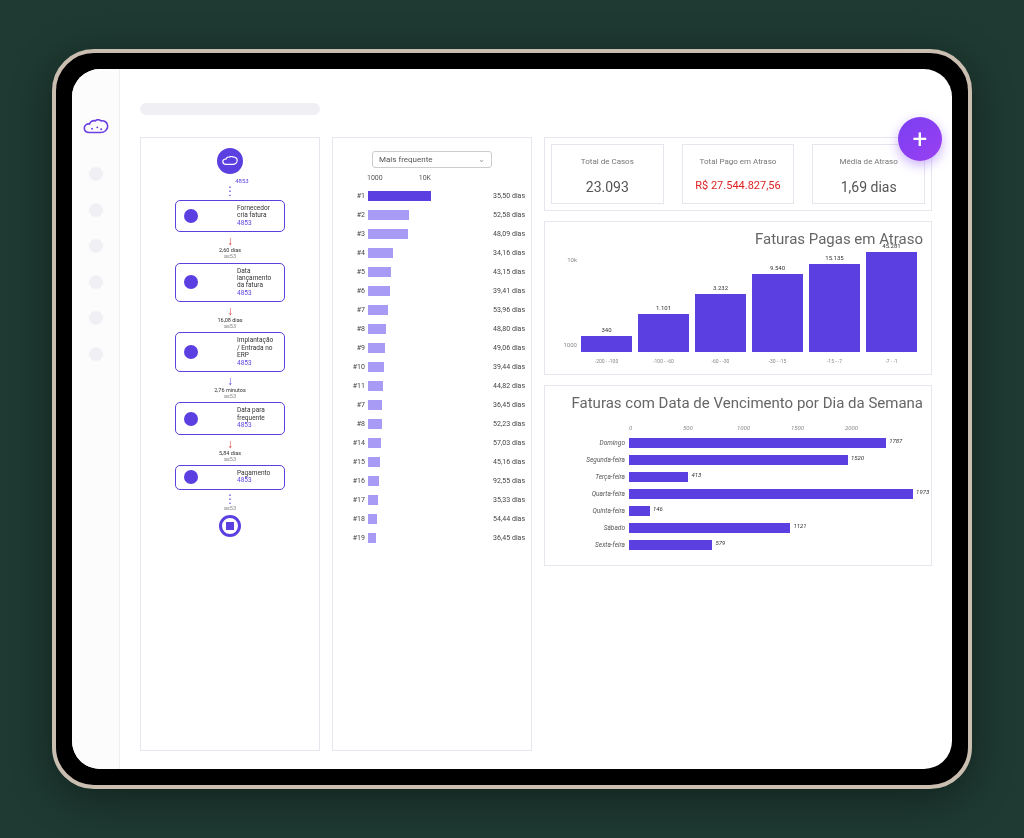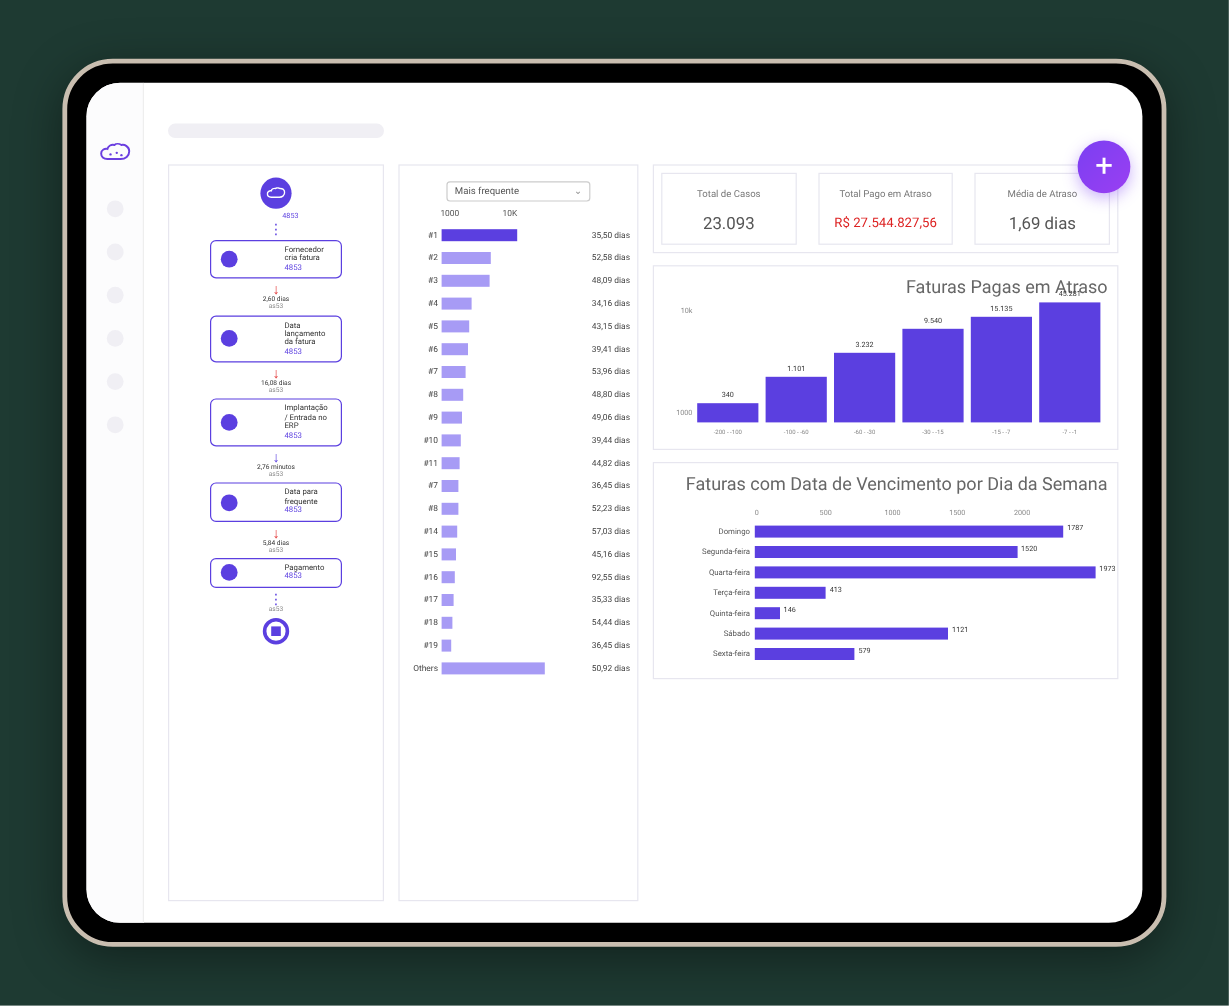--- a/index.html
+++ b/index.html
@@ -51,21 +51,21 @@
 
   .chart-box { border: 1px solid #e7e6ef; padding: 8px; }
   .chart-box .title { font-size: 15px; color: #666; margin-bottom: 8px; text-align: right; }
   .colchart { position: relative; height: 110px; display: flex; align-items: flex-end; gap: 6px; padding: 0 6px 14px 28px; }
   .colchart .yax { position: absolute; left: 0; top: 0; bottom: 14px; width: 24px; display: flex; flex-direction: column; justify-content: space-between; font-size: 6px; color: #888; text-align: right; padding-bottom: 4px; }
   .colchart .col { flex: 1; position: relative; display: flex; flex-direction: column; align-items: center; }
   .colchart .col .b { width: 100%; background: #5b3fe0; position: relative; }
   .colchart .col .v { font-size: 6px; color: #333; position: absolute; top: -10px; left: 50%; transform: translateX(-50%); white-space: nowrap; }
   .colchart .col .x { position: absolute; bottom: -12px; font-size: 5px; color: #888; white-space: nowrap; }
 
-  .hchart { padding: 4px 6px 4px 6px; }
+  .hchart { padding: 4px 6px 4px 6px; font-style: italic; }
   .hchart .xax { display: flex; font-size: 6px; color: #888; margin-left: 70px; margin-bottom: 3px; }
   .hchart .xax span { width: 54px; }
   .hrow { display: flex; align-items: center; height: 17px; gap: 4px; }
   .hrow .lbl { width: 66px; text-align: right; font-size: 6.5px; color: #555; }
   .hrow .ba { flex: 1; position: relative; height: 10px; }
   .hrow .b { position: absolute; left: 0; top: 0; height: 100%; background: #5b3fe0; }
   .hrow .v { position: absolute; top: -1px; font-size: 6px; color: #333; }
 </style>
 </head>
 <body>
@@ -292,27 +292,20 @@
                 </div>
                 <div class="val">54,44 dias</div>
               </div>
               <div class="vrow">
                 <div class="lbl">#19</div>
                 <div class="bararea">
                   <div class="bar" style="width:9%"></div>
                 </div>
                 <div class="val">36,45 dias</div>
               </div>
-              <div class="vrow">
-                <div class="lbl">Others</div>
-                <div class="bararea">
-                  <div class="bar" style="width:95%"></div>
-                </div>
-                <div class="val">50,92 dias</div>
-              </div>
             </div>
         </div>
 
         <div class="right-col">
           <div class="panel">
             <div class="stats" id="stats-row">
                 <div class="stat">
                   <div class="lbl">Total de Casos</div>
                   <div class="val">23.093</div>
                 </div>
@@ -392,31 +385,31 @@
                     </div>
                   </div>
                   <div class="hrow">
                     <div class="lbl">Segunda-feira</div>
                     <div class="ba">
                       <div class="b" style="width:76%"></div>
                       <div class="v" style="left:calc(76% + 3px)">1520</div>
                     </div>
                   </div>
                   <div class="hrow">
+                    <div class="lbl">Terça-feira</div>
+                    <div class="ba">
+                      <div class="b" style="width:20.65%"></div>
+                      <div class="v" style="left:calc(20.65% + 3px)">413</div>
+                    </div>
+                  </div>
+                  <div class="hrow">
                     <div class="lbl">Quarta-feira</div>
                     <div class="ba">
                       <div class="b" style="width:98.65%"></div>
                       <div class="v" style="left:calc(98.65% + 3px)">1973</div>
-                    </div>
-                  </div>
-                  <div class="hrow">
-                    <div class="lbl">Terça-feira</div>
-                    <div class="ba">
-                      <div class="b" style="width:20.65%"></div>
-                      <div class="v" style="left:calc(20.65% + 3px)">413</div>
                     </div>
                   </div>
                   <div class="hrow">
                     <div class="lbl">Quinta-feira</div>
                     <div class="ba">
                       <div class="b" style="width:7.3%"></div>
                       <div class="v" style="left:calc(7.3% + 3px)">146</div>
                     </div>
                   </div>
                   <div class="hrow">

